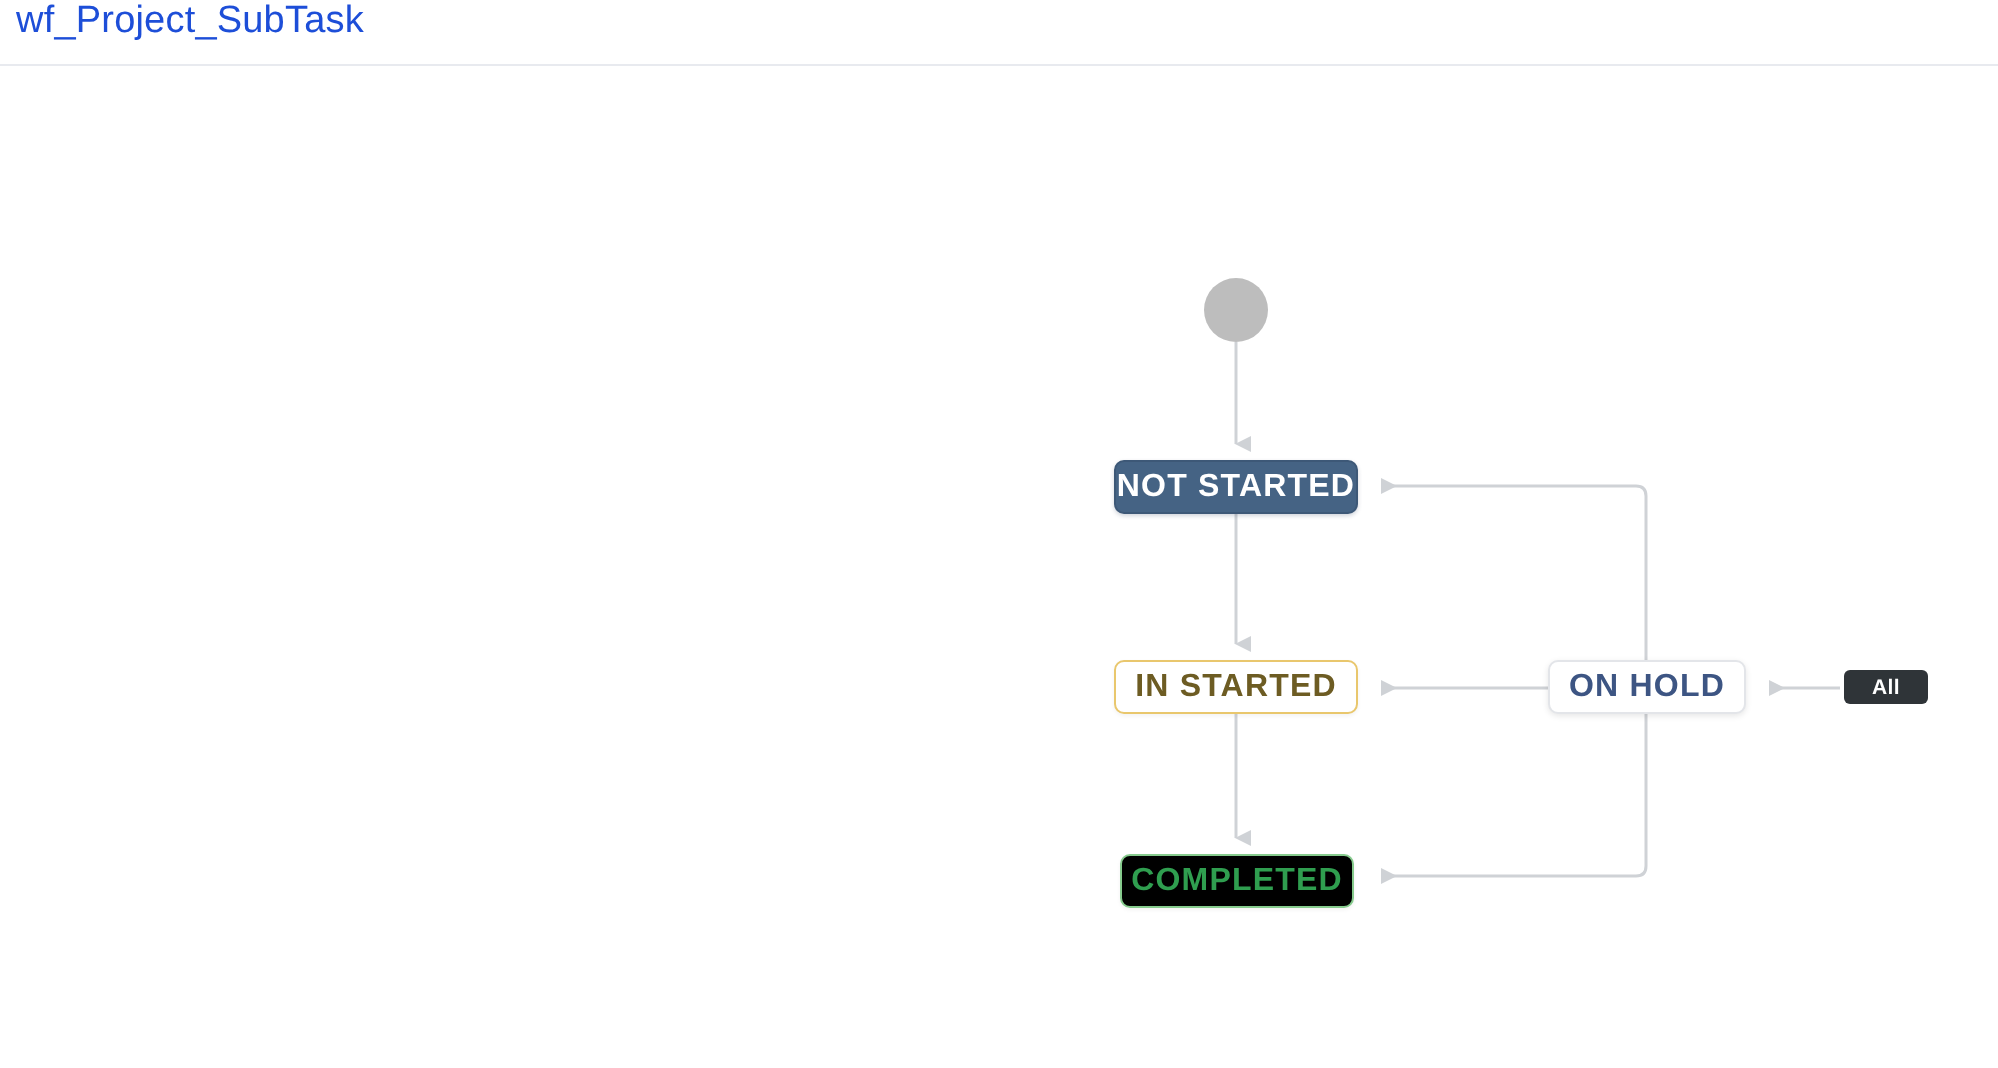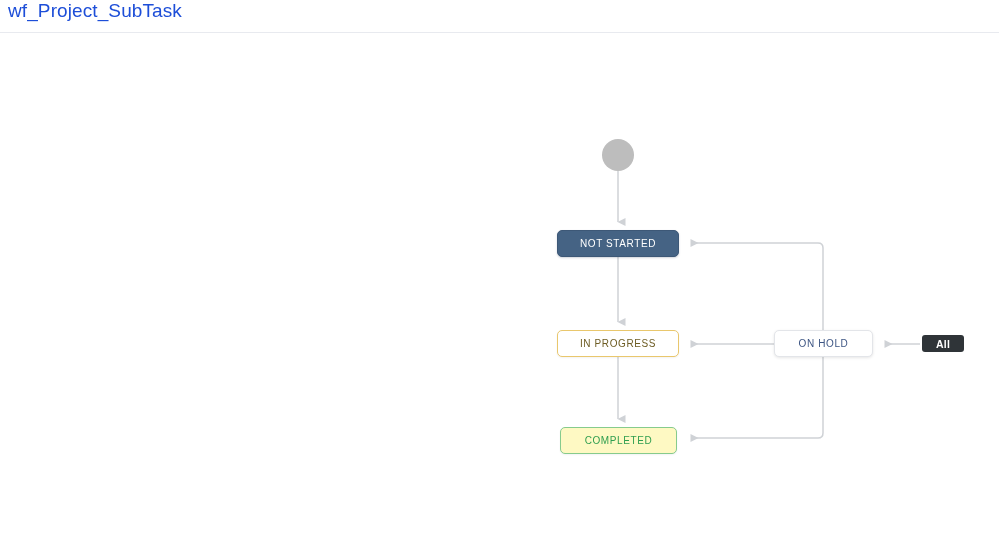--- a/index.html
+++ b/index.html
@@ -39,36 +39,36 @@
   #canvas{
     position:absolute;left:0;top:33px;
     width:999px;height:501px;
     background:#ffffff;
   }
   #edge-layer{position:absolute;left:0;top:0;width:999px;height:501px;}
   
   .node{
     position:absolute;box-sizing:border-box;
     display:flex;align-items:center;justify-content:center;
-    font-size:10px;font-weight:normal;letter-spacing:0.6px;
+    font-size:16px;font-weight:bold;letter-spacing:0.6px;
     white-space:nowrap;border-radius:5px;cursor:pointer;
   }
   #node-not-started{
     left:557px;top:197px;width:122px;height:27px;
     background:#456384;color:#ffffff;border:1px solid #3d5877;
     box-shadow:0 1px 2px rgba(40,60,90,0.22);
   }
   #node-in-progress{
     left:557px;top:297px;width:122px;height:27px;
     background:#ffffff;color:#6d5c23;border:1.6px solid #e9c76d;
     box-shadow:0 1px 2px rgba(0,0,0,0.05);
   }
   #node-completed{
     left:560px;top:394px;width:117px;height:27px;
-    background:#fef9c3;color:#2f9e4f;border:1.4px solid #86cb8d;
+    background:#000000;color:#2f9e4f;border:1.4px solid #86cb8d;
     box-shadow:0 1px 2px rgba(0,0,0,0.05);
   }
   #node-on-hold{
     left:774px;top:297px;width:99px;height:27px;
     background:#ffffff;color:#3d5583;border:1.2px solid #e3e5e9;
     box-shadow:0 1px 3px rgba(0,0,0,0.10);
   }
   #start-node{
     position:absolute;left:602px;top:106px;
     width:32px;height:32px;border-radius:50%;
@@ -122,21 +122,21 @@
       <path d="M823,324 L823,400 Q823,405 818,405 L691,405" marker-end="url(#arrow-left)"></path>
 
       <line x1="920" y1="311" x2="885" y2="311" marker-end="url(#arrow-left)"></line>
     </g>
   </svg>
 
   <div id="start-node"></div>
 
   <div class="node" id="node-not-started">NOT STARTED</div>
 
-  <div class="node" id="node-in-progress">IN PROGRESS</div>
+  <div class="node" id="node-in-progress">IN STARTED</div>
 
   <div class="node" id="node-completed">COMPLETED</div>
 
   <div class="node" id="node-on-hold">ON HOLD</div>
 
   <div id="badge-all">All</div>
 
 </div>
 
 </body></html>

